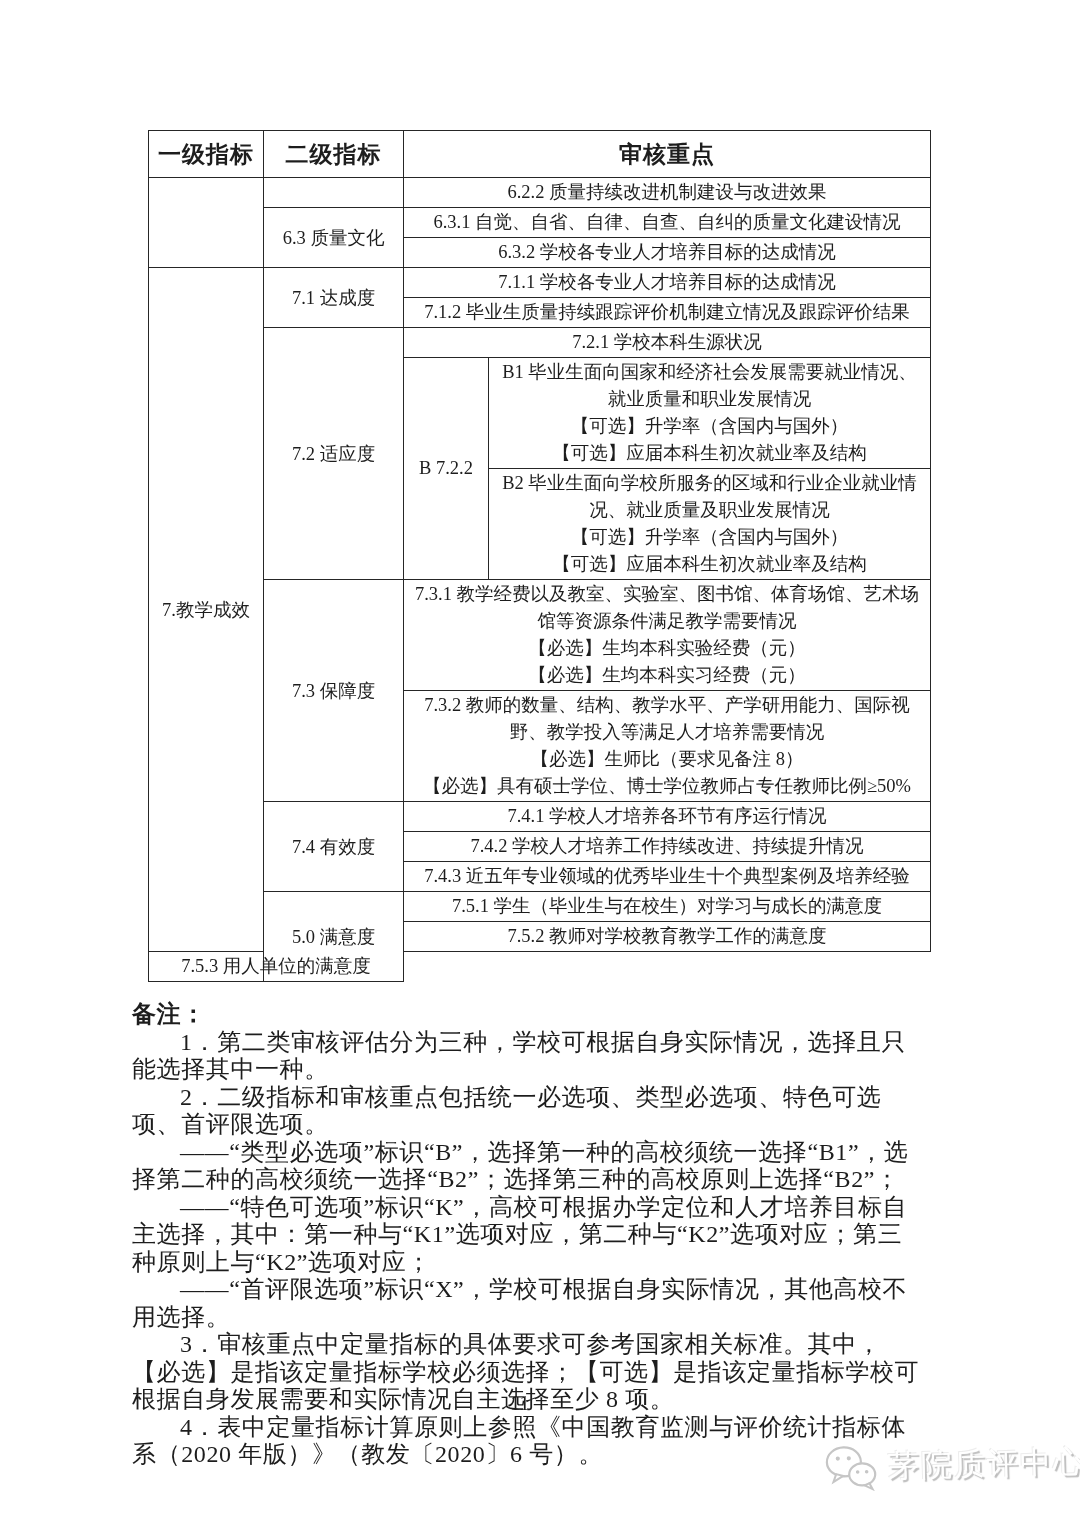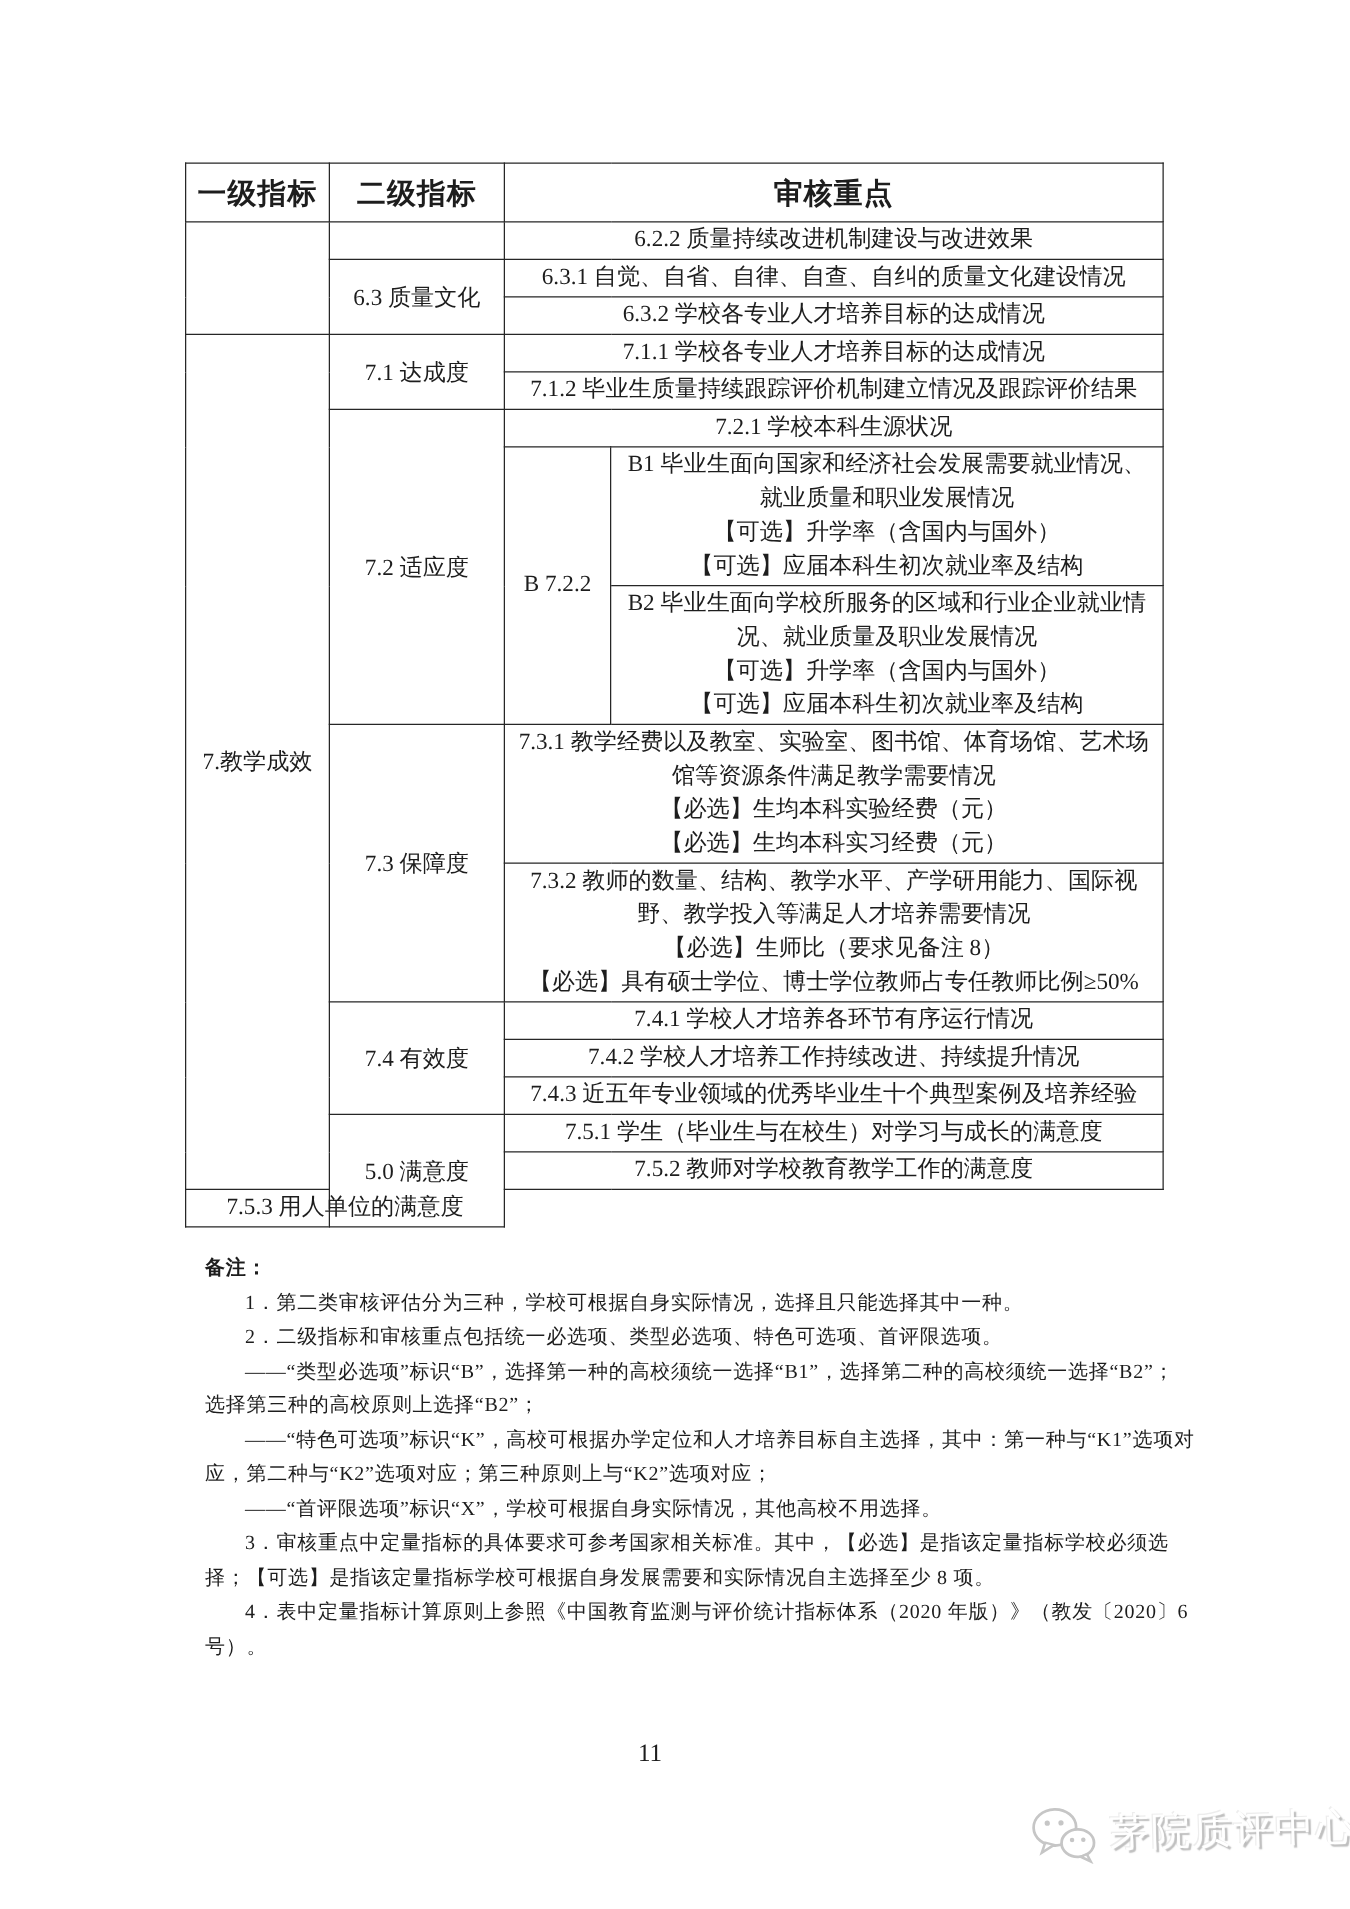--- a/index.html
+++ b/index.html
@@ -41,22 +41,22 @@
     text-align:center;
     padding:1px 8px 1px 10px;
     line-height:27px;
   }
   tr.single td.focus{height:27px;}
   td.block{padding:4px 8px 4px 10px;}
   td.block div{line-height:27px;}
   td.bcell{text-align:center;}
   
   .notes{
-    position:absolute;left:164px;top:1001px;width:792px;
-    font-size:16px;line-height:27.5px;letter-spacing:0.6px;
+    position:absolute;left:132px;top:1001px;width:792px;
+    font-size:24px;line-height:27.5px;letter-spacing:0.6px;
   }
   .notes-title{font-weight:bold;}
   .notes p{margin:0;text-indent:2em;}
   
   .pagenum{
     position:absolute;top:1392px;left:16px;width:1008px;
     text-align:center;font-size:20px;
   }
   
   .watermark{

